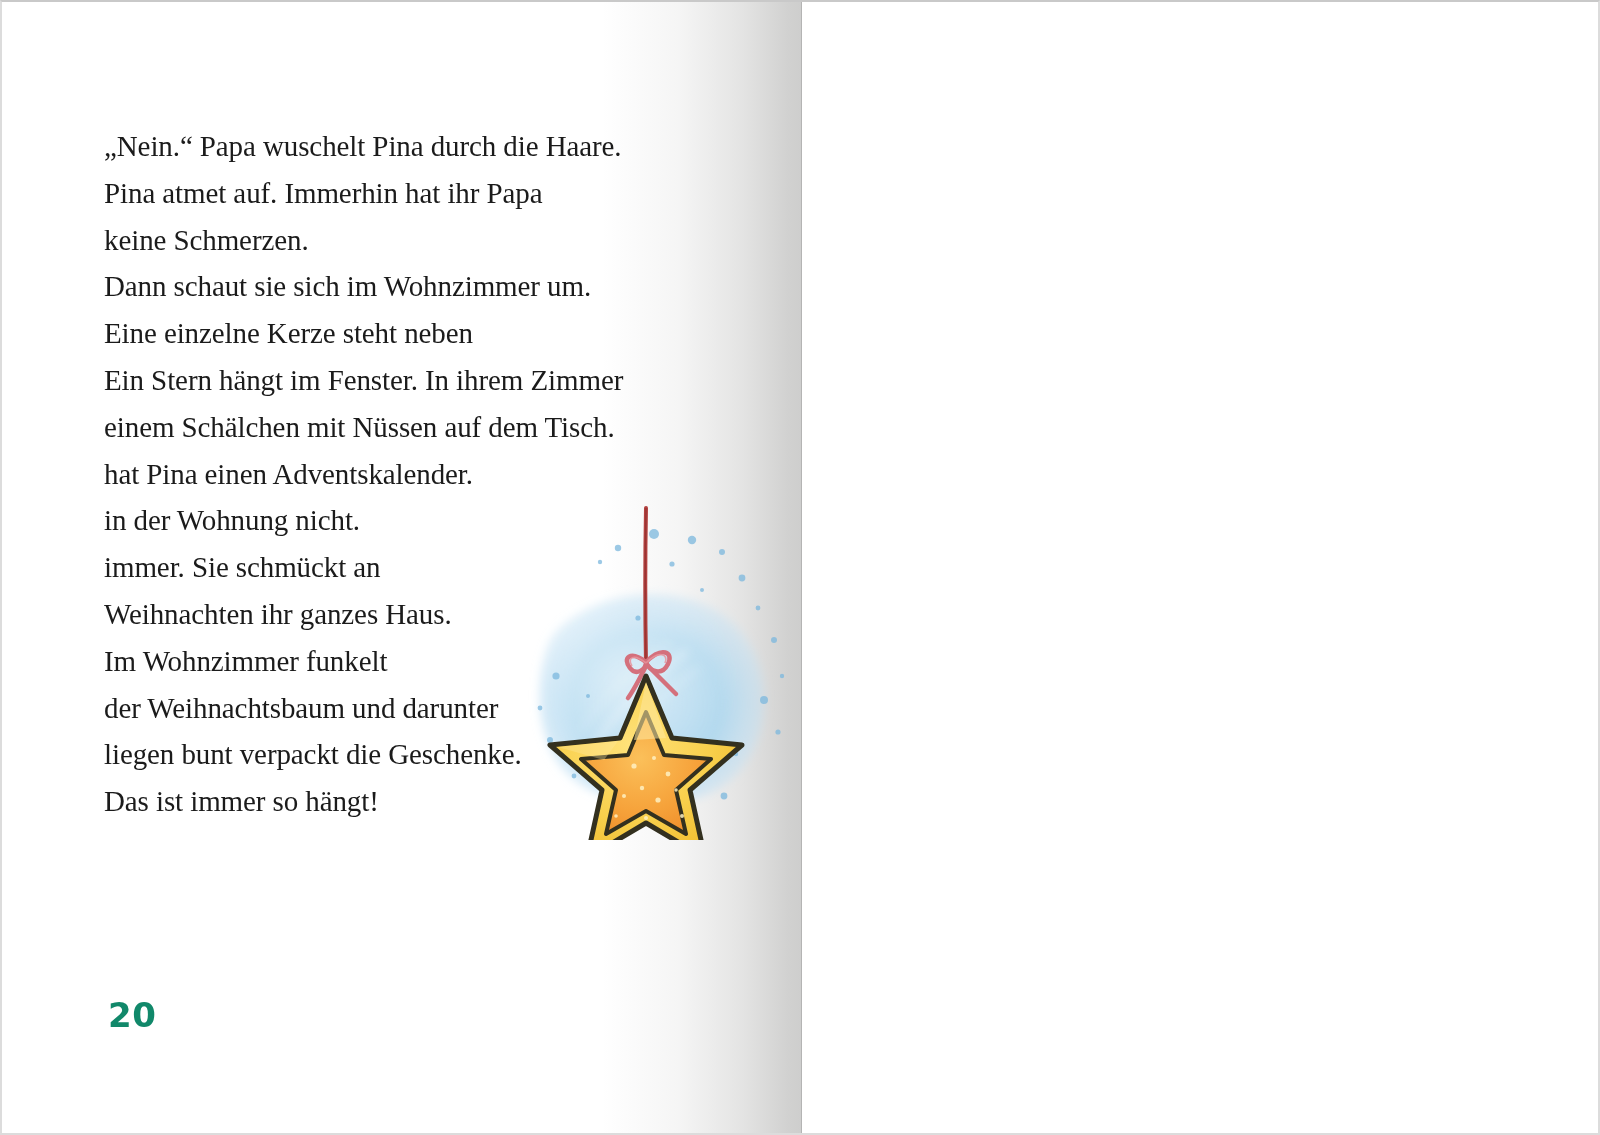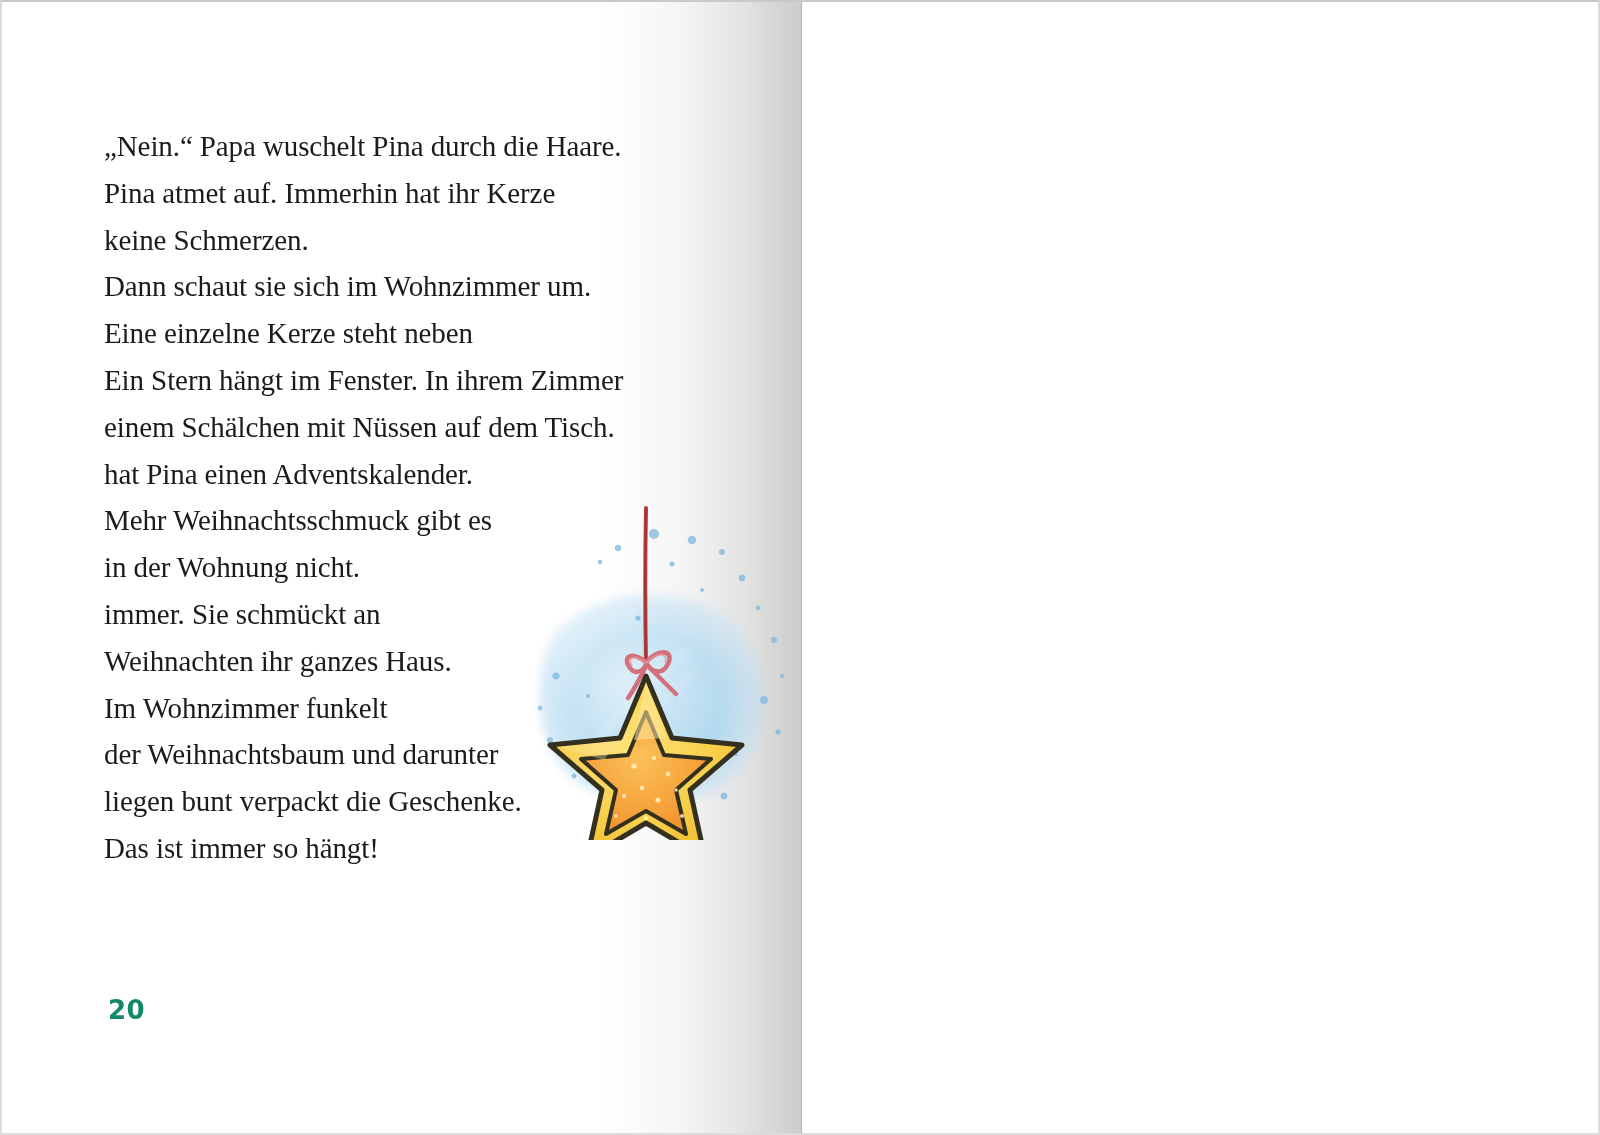--- a/index.html
+++ b/index.html
@@ -71,21 +71,21 @@
   #text-left  { left: 102px; top: 121px; }
   .textblock .line {
     display: block;
     height: 46.8px;
   }
 
   
   .folio {
     position: absolute;
     font-family: "DejaVu Sans", sans-serif;
-    font-size: 26px;
+    font-size: 34px;
     font-weight: bold;
     color: #11886a;
     letter-spacing: 0.5px;
   }
   #folio-left  { left: 106px; top: 993px; }
 
   
   #illustration {
     position: absolute;
     left: 494px;
@@ -100,28 +100,27 @@
 <body>
 
 <div id="book">
 
   <div class="page" id="page-left">
 
     <div class="gutter-shadow"></div>
 
     <div class="textblock" id="text-left">
       <span class="line">„Nein.“ Papa wuschelt Pina durch die Haare.</span>
-      <span class="line">Pina atmet auf. Immerhin hat ihr Kerze</span>
+      <span class="line">Pina atmet auf. Immerhin hat ihr Papa</span>
       <span class="line">keine Schmerzen.</span>
       <span class="line">Dann schaut sie sich im Wohnzimmer um.</span>
       <span class="line">Eine einzelne Kerze steht neben</span>
       <span class="line">Ein Stern hängt im Fenster. In ihrem Zimmer</span>
       <span class="line">einem Schälchen mit Nüssen auf dem Tisch.</span>
       <span class="line">hat Pina einen Adventskalender.</span>
-      <span class="line">Mehr Weihnachtsschmuck gibt es</span>
       <span class="line">in der Wohnung nicht.</span>
       <span class="line">immer. Sie schmückt an</span>
       <span class="line">Weihnachten ihr ganzes Haus.</span>
       <span class="line">Im Wohnzimmer funkelt</span>
       <span class="line">der Weihnachtsbaum und darunter</span>
       <span class="line">liegen bunt verpackt die Geschenke.</span>
       <span class="line">Das ist immer so hängt!</span>
     </div>
 
     <div id="illustration">

